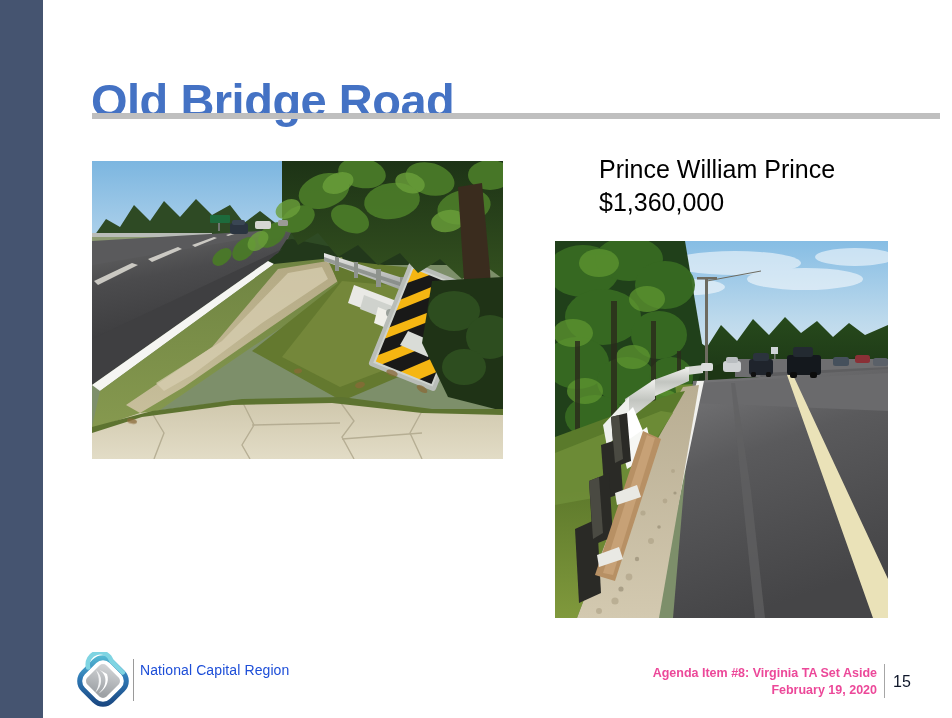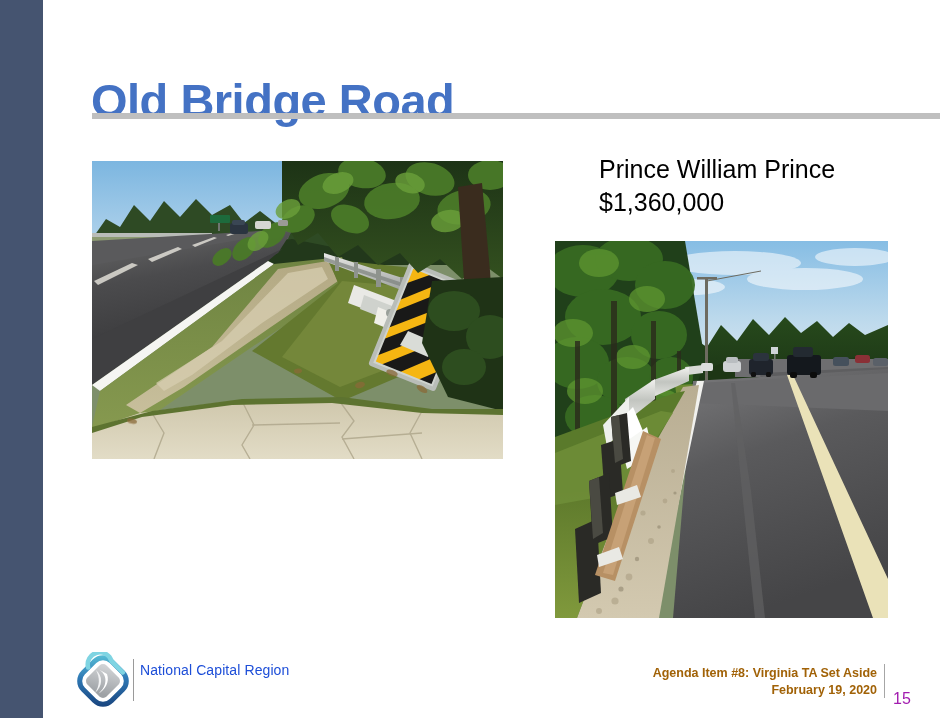--- a/index.html
+++ b/index.html
@@ -126,38 +126,38 @@
     right: 75px;
     top: 665px;
     text-align: right;
     line-height: 1.35;
     white-space: nowrap;
   }
   #footer-meta span {
     display: block;
     font-size: 12.5px;
     font-weight: bold;
-    color: #a16207;
+    color: #ec4899;
   }
 
   #footer-divider-right {
     position: absolute;
     left: 884px;
     top: 664px;
     width: 1px;
     height: 34px;
     background: #a6a6a6;
   }
 
   #page-number {
     position: absolute;
     left: 893px;
-    top: 690px;
+    top: 673px;
     font-size: 16px;
-    color: #a21caf;
+    color: #0f172a;
   }
 </style>
 </head>
 <body>
 
 <div id="left-bar"></div>
 
 <div id="slide-title">Old Bridge Road</div>
 
 <div id="title-rule"></div>

